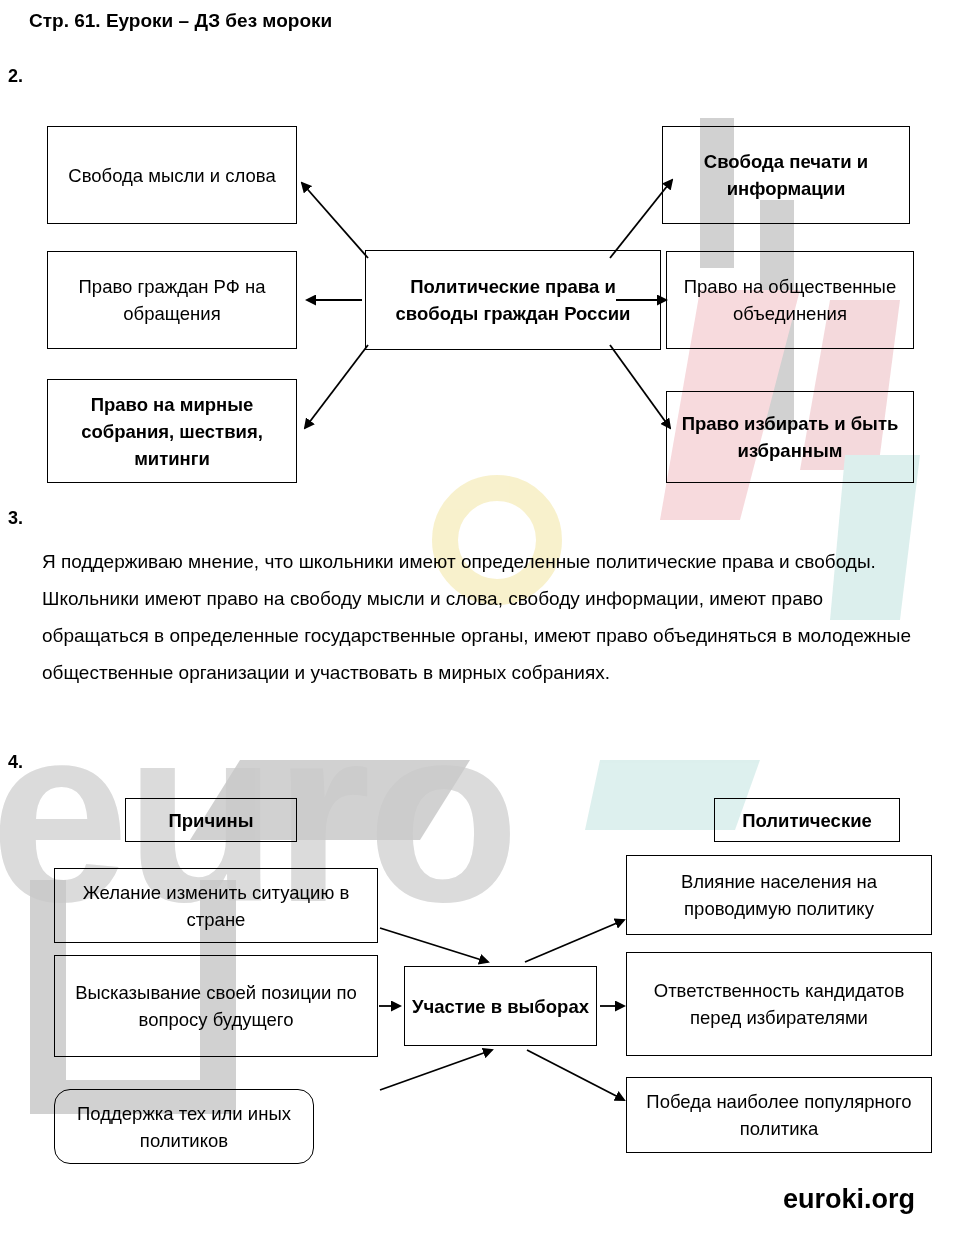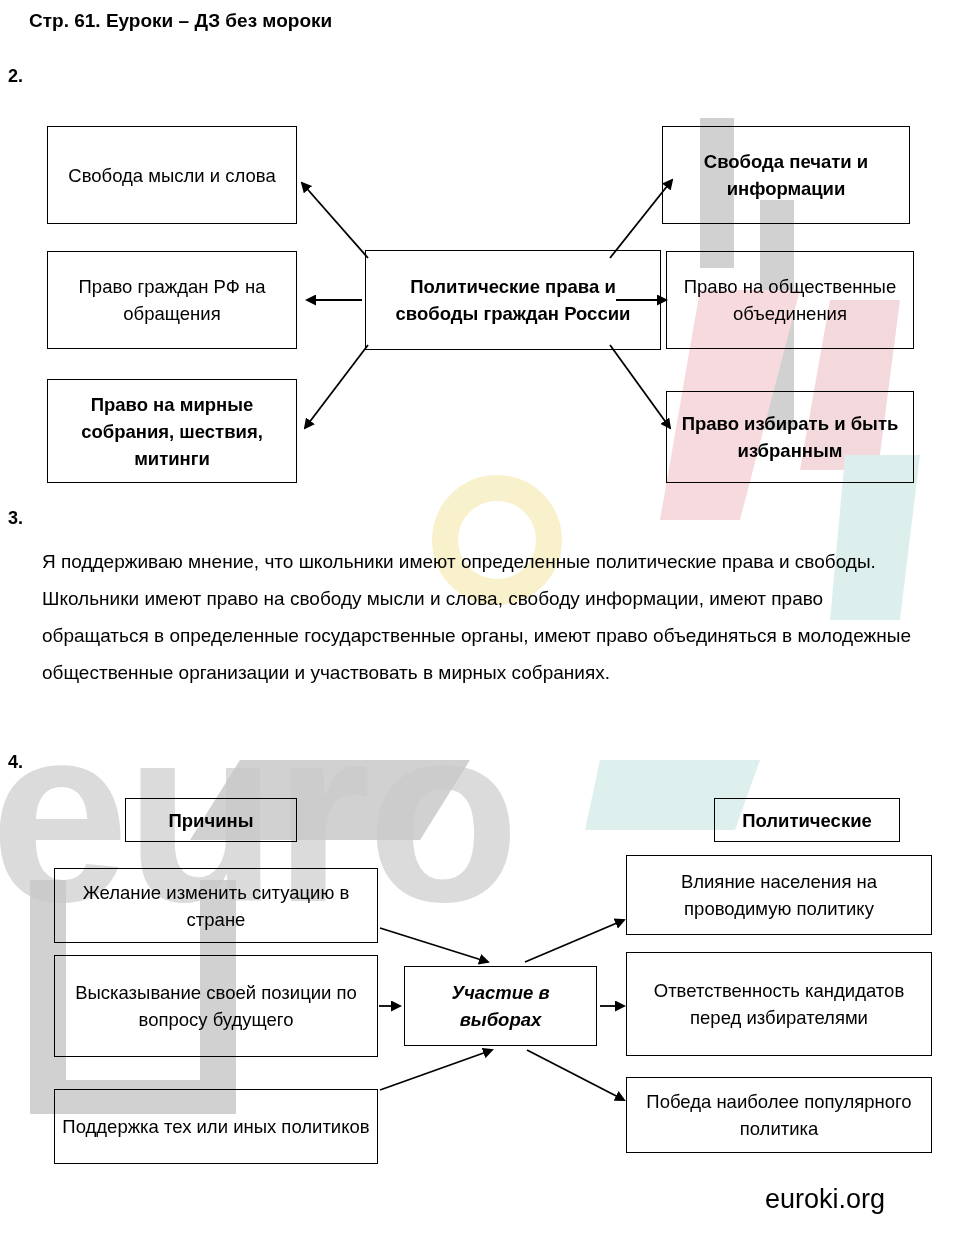--- a/index.html
+++ b/index.html
@@ -98,24 +98,24 @@
     left: 42px;
     top: 543px;
     width: 890px;
     font-size: 19px;
     line-height: 37px;
     z-index: 3;
   }
 
   .brand {
     position: absolute;
-    right: 74px;
+    right: 44px;
     bottom: 18px;
     font-size: 27px;
-    font-weight: normal;
+    font-weight: bold;
     z-index: 3;
   }
 </style>
 </head>
 <body>
 
 <div class="page">
 
   <div class="wm wm-text wm-big">euro</div>
   <svg class="wm-shape" style="left:0;top:0;width:959px;height:1233px;">
@@ -199,23 +199,23 @@
   </svg>
 
   <div class="box bold" style="left:125px; top:798px; width:172px; height:44px;">Причины</div>
 
   <div class="box bold" style="left:714px; top:798px; width:186px; height:44px;">Политические</div>
 
   <div class="box" style="left:54px; top:868px; width:324px; height:75px;">Желание изменить ситуацию в стране</div>
 
   <div class="box" style="left:54px; top:955px; width:324px; height:102px;">Высказывание своей позиции по вопросу будущего</div>
 
-  <div class="box" style="left:54px; top:1089px; width:324px; height:75px;">Поддержка тех или иных политиков</div>
-
-  <div class="box bold" style="left:404px; top:966px; width:193px; height:80px;font-style:italic;">Участие в выборах</div>
+  <div class="box" style="left:54px; top:1089px; width:260px; height:75px;border-radius:16px;">Поддержка тех или иных политиков</div>
+
+  <div class="box bold" style="left:404px; top:966px; width:193px; height:80px;">Участие в выборах</div>
 
   <div class="box" style="left:626px; top:855px; width:306px; height:80px;">Влияние населения на проводимую политику</div>
 
   <div class="box" style="left:626px; top:952px; width:306px; height:104px;">Ответственность кандидатов перед избирателями</div>
 
   <div class="box" style="left:626px; top:1077px; width:306px; height:76px;">Победа наиболее популярного политика</div>
 
   <div class="brand">euroki.org</div>
 
 </div>

